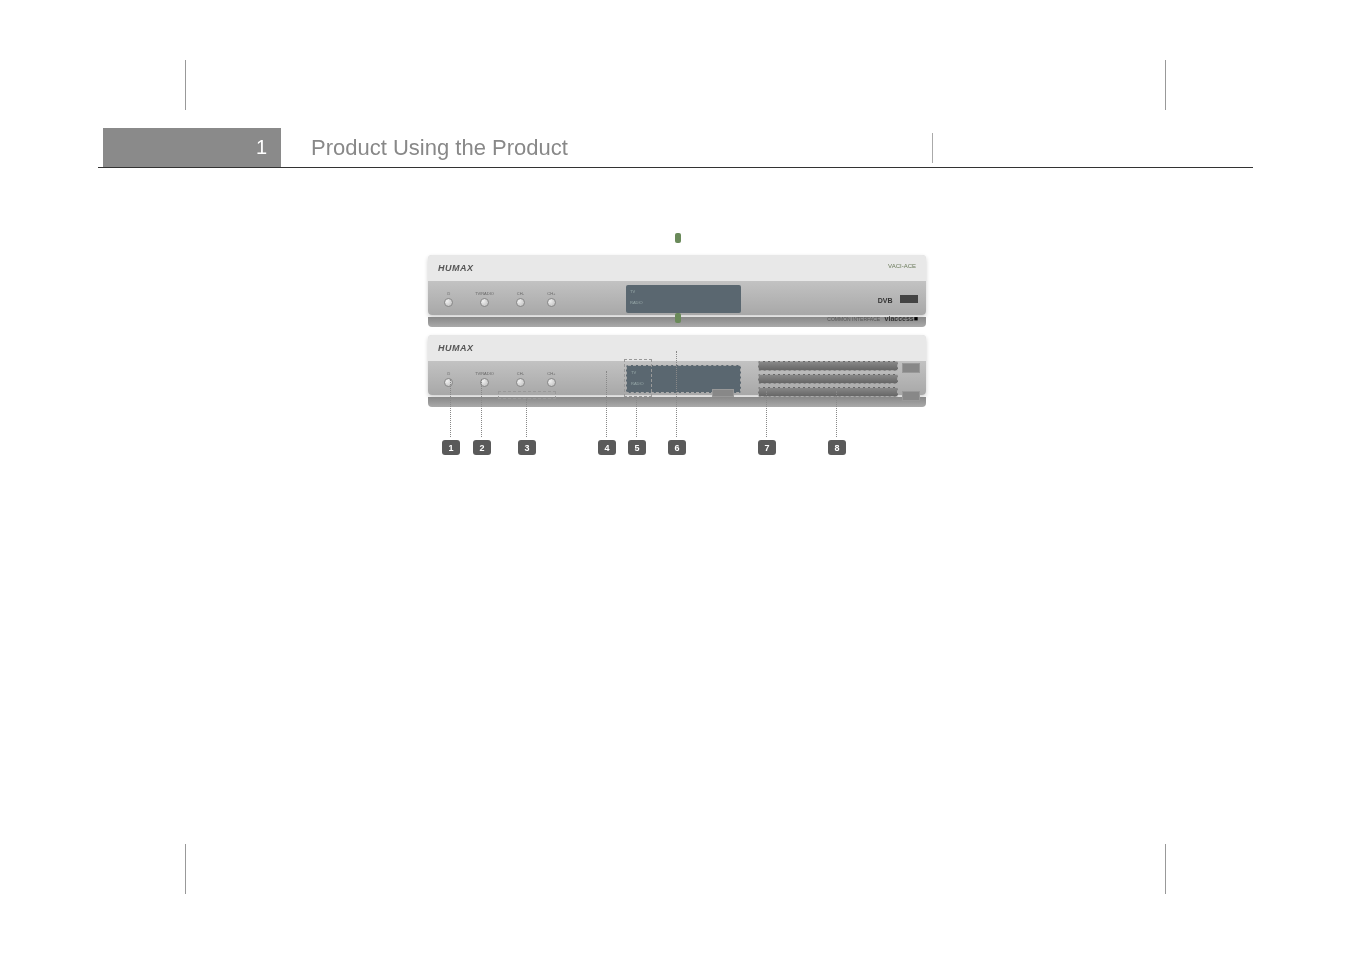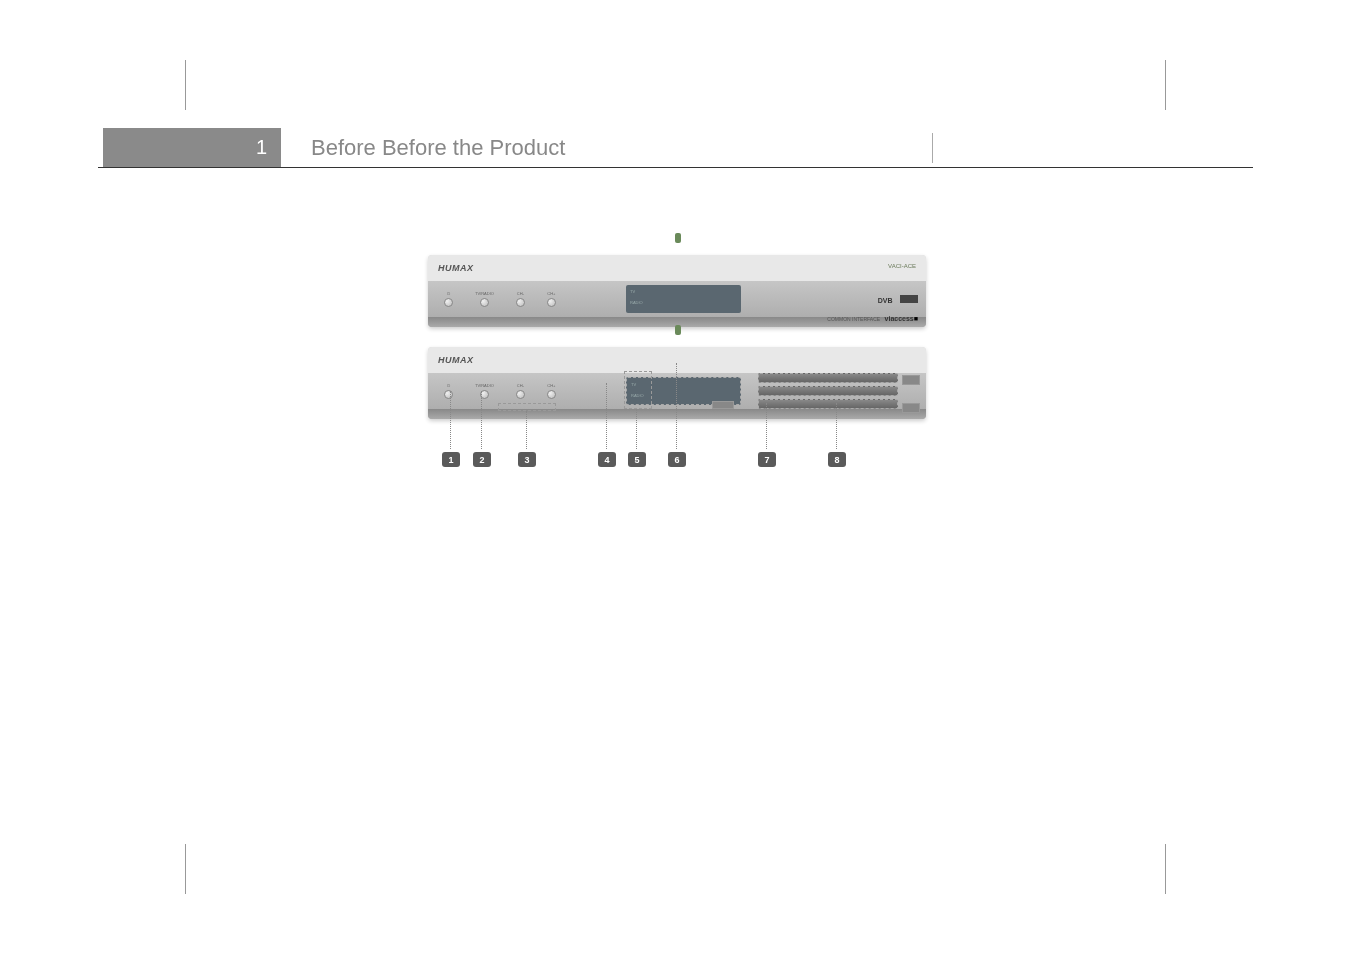--- a/index.html
+++ b/index.html
@@ -77,21 +77,21 @@
     
     .device-container {
       position: absolute;
       top: 255px;
       left: 428px;
       width: 498px;
     }
     
     .device-panel {
       width: 498px;
-      height: 72px;
+      height: 60px;
       background: linear-gradient(180deg, #d8d8d8 0%, #bfbfbf 50%, #a8a8a8 100%);
       border-radius: 4px;
       box-shadow: 0 2px 4px rgba(0,0,0,0.2);
       position: relative;
       margin-bottom: 8px;
     }
     
     .device-panel-top {
       height: 26px;
       background: #e8e8e8;
@@ -286,21 +286,21 @@
 <div class="crop-mark crop-mark-tl-v"></div>
 <div class="crop-mark crop-mark-tr-v"></div>
 <div class="crop-mark crop-mark-bl-v"></div>
 <div class="crop-mark crop-mark-br-v"></div>
 
 <div class="header-bar">
   <div class="header-spacer-left"></div>
   <div class="header-gray-block">
     <span class="section-number">1</span>
   </div>
-  <div class="section-title">Before Before the Product</div>
+  <div class="section-title">Product Using the Product</div>
   <div class="header-divider"></div>
 </div>
 
 <div class="device-container">
 
   <div class="device-panel">
     <div class="device-panel-top">
       <span class="brand-label">HUMAX</span>
       <div class="standby-light"></div>
       <span class="model-label">VACI-ACE</span>

